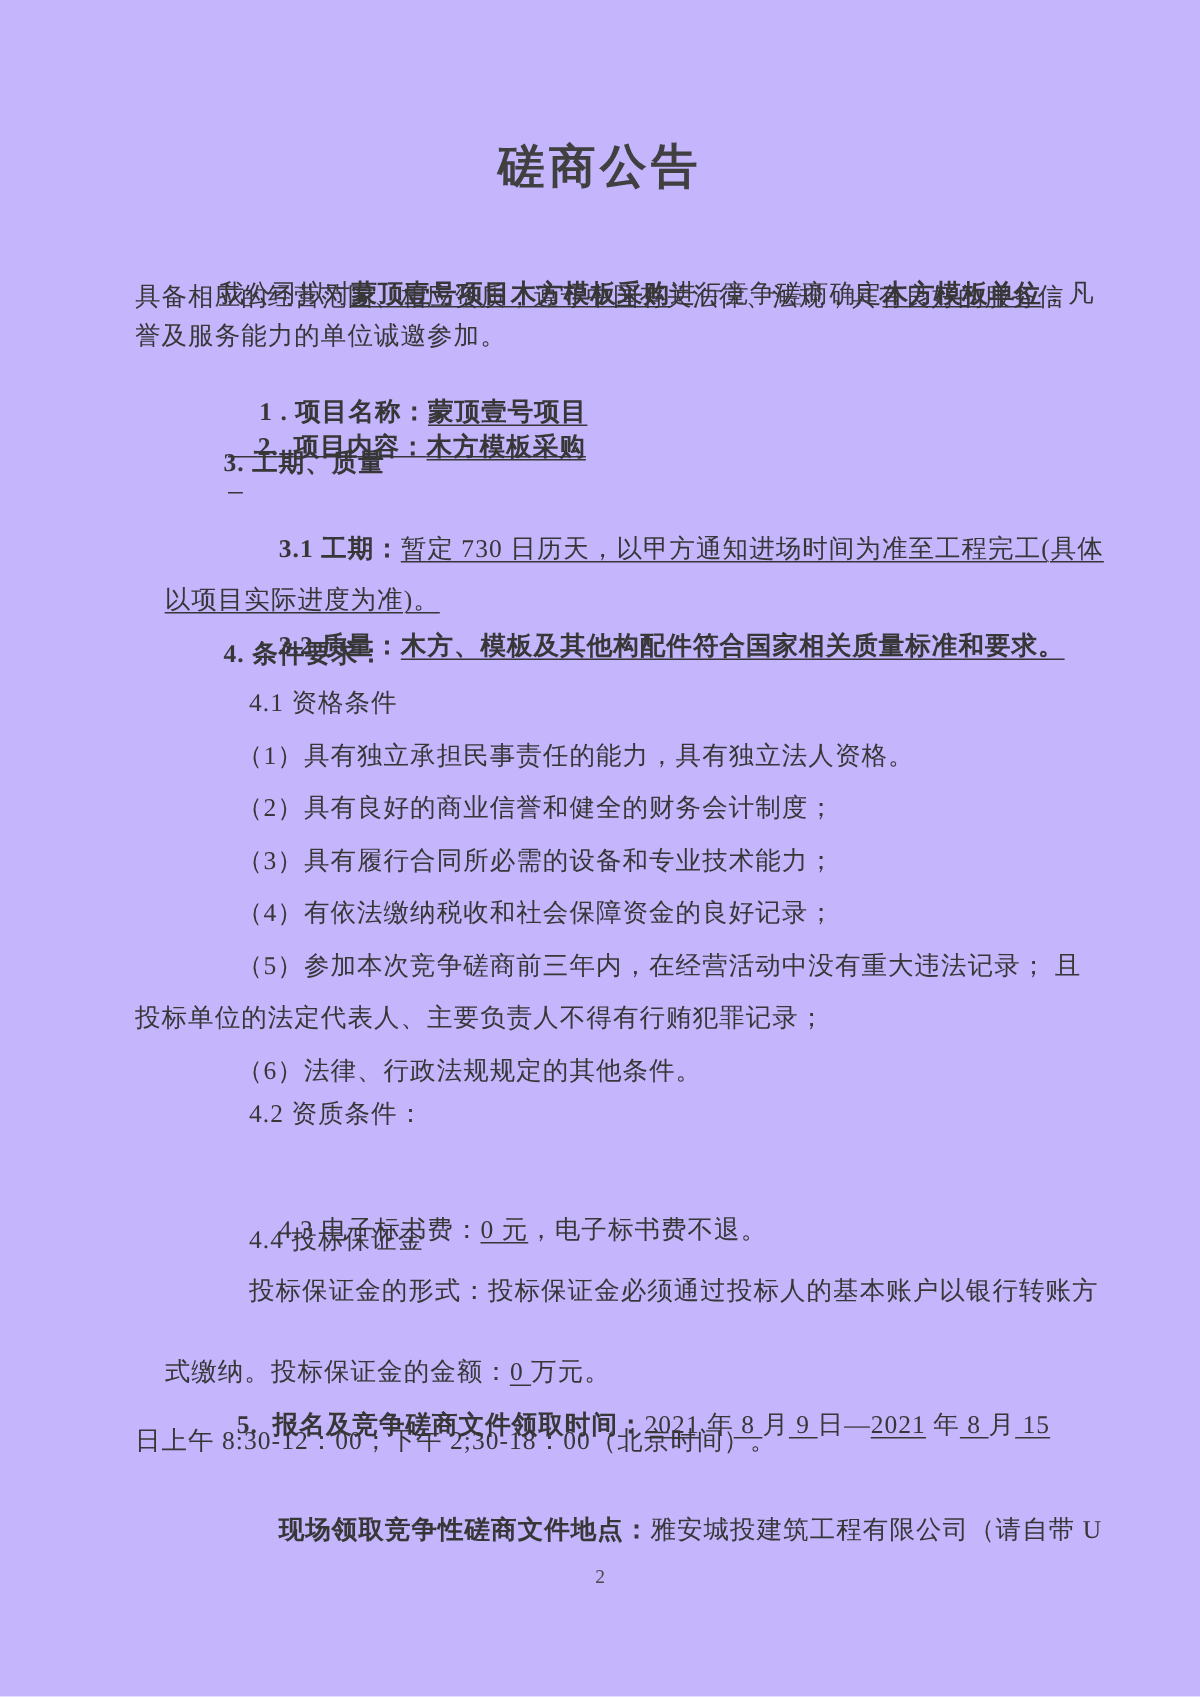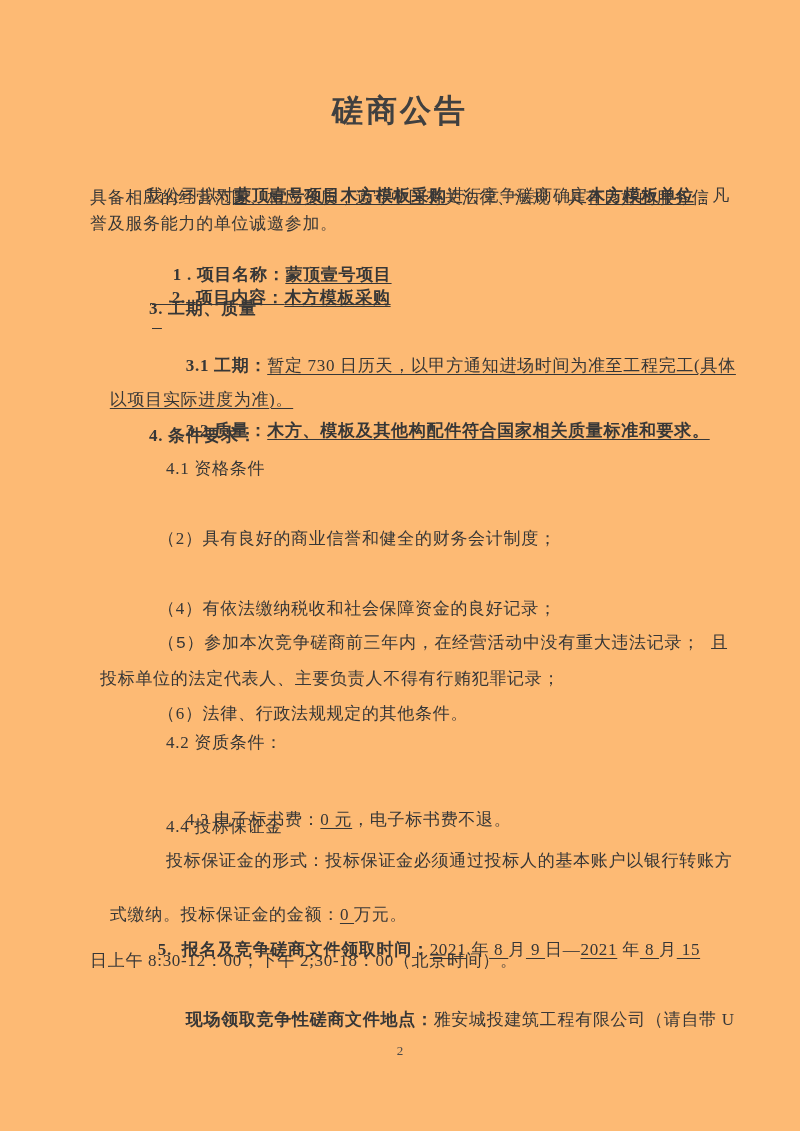--- a/index.html
+++ b/index.html
@@ -1,19 +1,19 @@
 <!DOCTYPE html>
 <html><head>
 <meta charset="utf-8">
 <style>
   html,body { margin:0; padding:0; background:#ffffff; }
   .page {
     position:relative;
     width:800px; height:1131px;
-    background:#fdba74;
+    background:#c4b5fd;
     font-family:"Liberation Serif","DejaVu Serif",serif;
     color:#373737;
     overflow:hidden;
   }
   .title {
     position:absolute; top:90px; left:0; width:100%;
     margin:0; text-align:center;
     font-size:31px; font-weight:bold; letter-spacing:3px;
     color:#404040;
   }
@@ -60,24 +60,26 @@
   <div class="ln" style="top:364px; left:90px;">
     <span class="u">以项目实际进度为准)。</span>
   </div>
   <div class="ln" style="top:395px; left:166px;">
     <span class="b">3.2 质量：</span><span class="bu">木方、模板及其他构配件符合国家相关质量标准和要求。</span>
   </div>
 
   <div class="ln b" style="top:424px; left:149px;">4. 条件要求：</div>
   <div class="ln" style="top:457px; left:166px;text-align:center;">4.1 资格条件</div>
 
+  <div class="ln" style="top:492px; left:158px;">（1）具有独立承担民事责任的能力，具有独立法人资格。</div>
   <div class="ln" style="top:527px; left:158px;">（2）具有良好的商业信誉和健全的财务会计制度；</div>
+  <div class="ln" style="top:562px; left:158px;">（3）具有履行合同所必需的设备和专业技术能力；</div>
   <div class="ln" style="top:597px; left:158px;">（4）有依法缴纳税收和社会保障资金的良好记录；</div>
-  <div class="ln" style="top:632px; left:158px;font-family:Liberation Mono, monospace;">（5）参加本次竞争磋商前三年内，在经营活动中没有重大违法记录； 且</div>
-  <div class="ln" style="top:667px; left:100px;">投标单位的法定代表人、主要负责人不得有行贿犯罪记录；</div>
+  <div class="ln" style="top:632px; left:158px;">（5）参加本次竞争磋商前三年内，在经营活动中没有重大违法记录； 且</div>
+  <div class="ln" style="top:667px; left:90px;">投标单位的法定代表人、主要负责人不得有行贿犯罪记录；</div>
   <div class="ln" style="top:702px; left:158px;">（6）法律、行政法规规定的其他条件。</div>
 
   <div class="ln" style="top:731px; left:166px;text-align:right;">4.2 资质条件：</div>
 
   <div class="ln" style="top:784px; left:166px;">
     <span>4.3 电子标书费：</span><span class="u">0 元</span><span>，电子标书费不退。</span>
   </div>
   <div class="ln" style="top:815px; left:166px;">4.4 投标保证金</div>
 
   <div class="ln" style="top:849px; left:166px;">投标保证金的形式：投标保证金必须通过投标人的基本账户以银行转账方</div>

